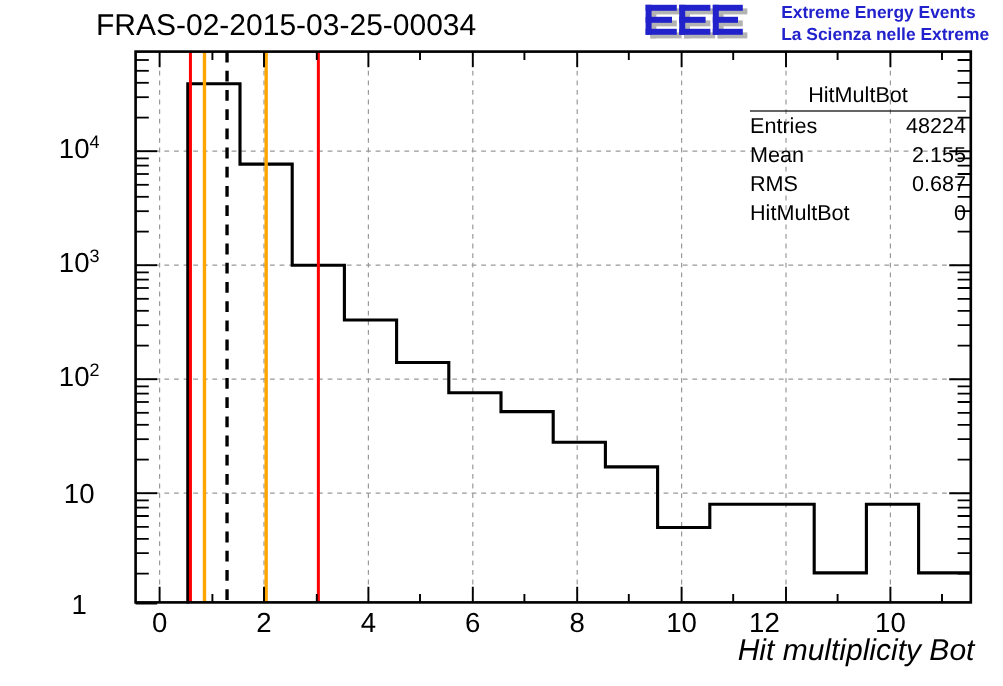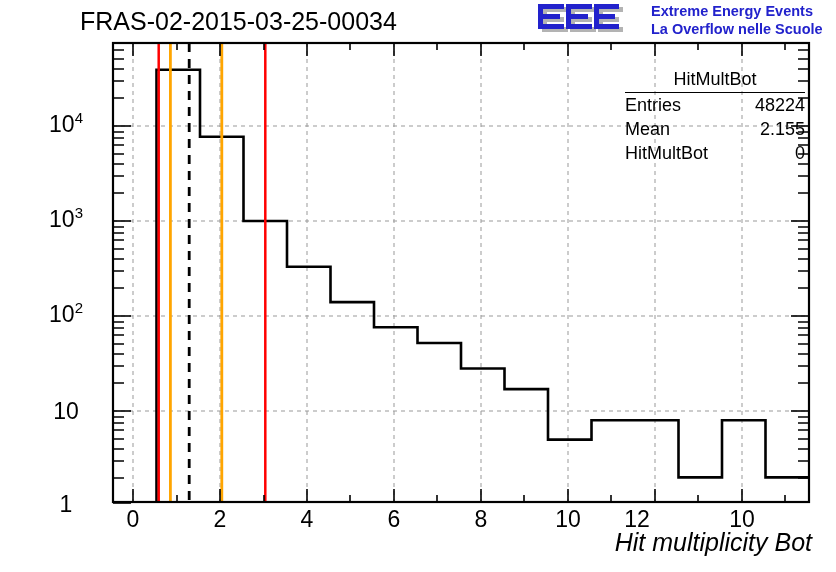--- a/index.html
+++ b/index.html
@@ -75,21 +75,21 @@
           <rect x="29" y="21" width="26" height="5"></rect>
           <rect x="29" y="1" width="5" height="25"></rect>
         <rect x="57" y="1" width="25" height="5"></rect>
           <rect x="57" y="11" width="21" height="5"></rect>
           <rect x="57" y="21" width="25" height="5"></rect>
           <rect x="57" y="1" width="5" height="25"></rect>
       </g>
     </svg>
     <div class="logo-text">
       <div>Extreme Energy Events</div>
-      <div>La Overflow nelle Scuole</div>
+      <div>La Scienza nelle Extreme</div>
     </div>
   </div>
 
   <svg id="plot" width="836" height="572" style="position:absolute;left:0;top:0;">
 
     <g stroke="#999999" stroke-width="1" stroke-dasharray="4,4" fill="none">
 
       <line x1="113" y1="411" x2="809" y2="411"></line>
       <line x1="113" y1="316" x2="809" y2="316"></line>
       <line x1="113" y1="221" x2="809" y2="221"></line>
@@ -259,18 +259,22 @@
     <div class="st-title">HitMultBot</div>
     <div class="st-row">
       <span class="k">Entries</span>
       <span class="v">48224</span>
     </div>
     <div class="st-row">
       <span class="k">Mean</span>
       <span class="v">2.155</span>
     </div>
     <div class="st-row">
+      <span class="k">RMS</span>
+      <span class="v">0.687</span>
+    </div>
+    <div class="st-row">
       <span class="k">HitMultBot</span>
       <span class="v">0</span>
     </div>
   </div>
 
 </div>
 
 </body></html>

